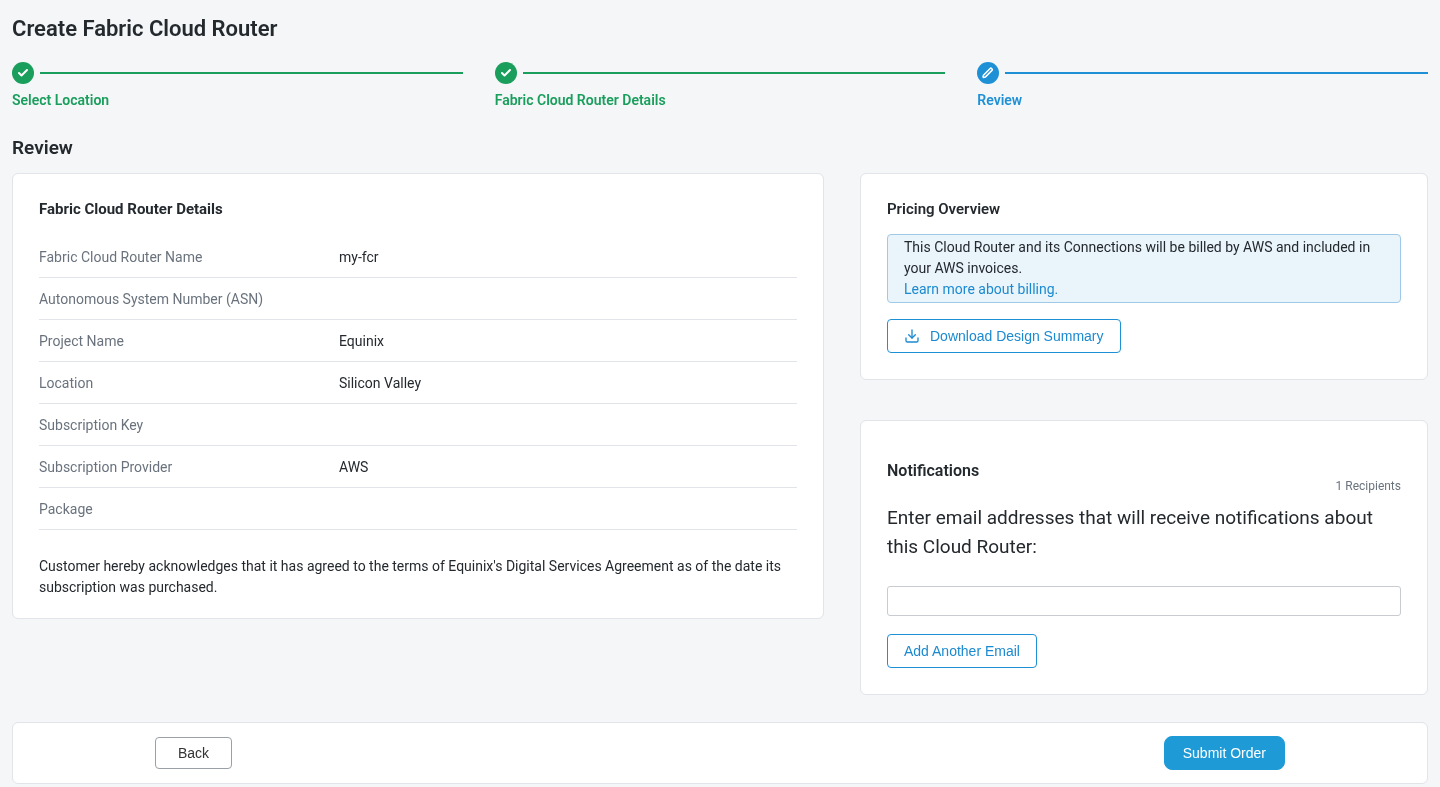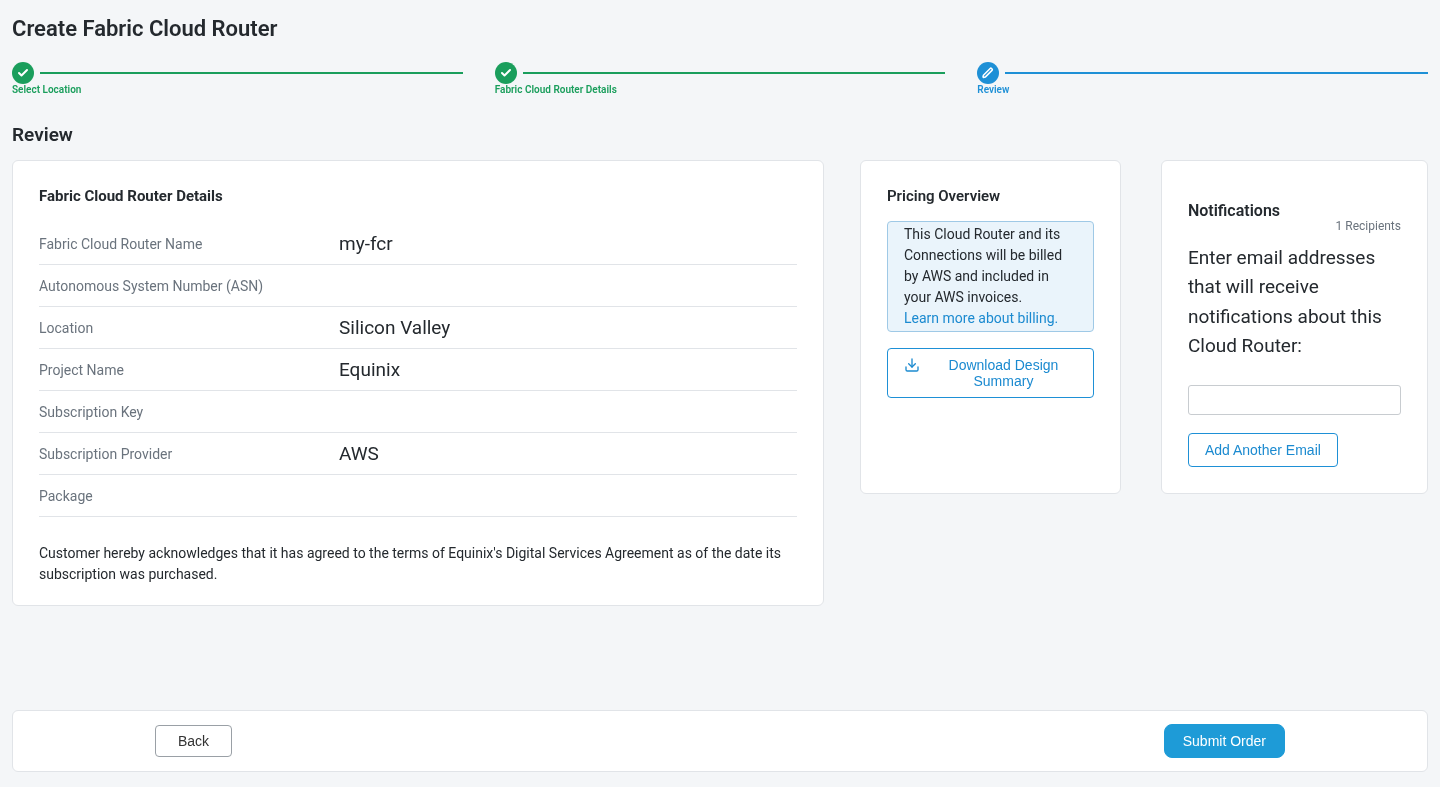--- a/index.html
+++ b/index.html
@@ -60,39 +60,40 @@
   .step-line{
     flex:1;
     height:2px;
     margin-left:6px;
   }
   .step.done .step-circle{background:var(--green);}
   .step.done .step-line{background:var(--green);}
   .step.current .step-circle{background:var(--blue);}
   .step.current .step-line{background:var(--blue);}
   .step-label{
+    margin-top:8px;
     font-weight:600;
-    font-size:10px;
+    font-size:14px;
   }
   .step.done .step-label{color:var(--green);}
   .step.current .step-label{color:var(--blue);}
   
   h2.section-title{
     font-size:19px;
     font-weight:600;
     margin:0 0 14px 0;
   }
   
   .cols{
     display:flex;
     gap:36px;
     align-items:flex-start;
   }
   .left-col{flex:0 0 812px;}
-  .right-col{flex:1;display:flex;flex-direction:row;gap:40px;}
+  .right-col{flex:1;display:flex;flex-direction:column;gap:40px;}
   .card{
     background:var(--card);
     border:1px solid var(--border);
     border-radius:6px;
   }
   
   .details-card{padding:26px 26px 20px 26px;}
   .details-card h3{
     font-size:15px;font-weight:700;margin:0 0 18px 0;
   }
@@ -103,21 +104,21 @@
     border-bottom:1px solid var(--border);
   }
   .kv-row:last-of-type{border-bottom:none;}
   .kv-key{
     width:300px;
     color:var(--muted);
     font-size:14px;
   }
   .kv-val{
     flex:1;
-    font-size:19px;
+    font-size:14px;
     color:var(--text);
   }
   .ack{
     margin-top:26px;
     line-height:1.5;
     color:var(--text);
   }
   
   .pricing-card{padding:26px;}
   .pricing-card h3{font-size:15px;font-weight:600;margin:0 0 16px 0;}
@@ -155,21 +156,21 @@
     height:30px;
     border:1px solid #c8ccd0;
     border-radius:3px;
     padding:0 8px;
     font-size:14px;
     margin-bottom:18px;
   }
   
   .footer{
     position:absolute;
-    left:12px;right:12px;bottom:15px;
+    left:12px;right:12px;bottom:3px;
     height:62px;
     background:var(--card);
     border:1px solid var(--border);
     border-radius:6px;
     display:flex;
     align-items:center;
     justify-content:space-between;
     padding:0 142px;
   }
   .btn-back{
@@ -245,26 +246,26 @@
 
         <div class="kv-row">
           <div class="kv-key">Fabric Cloud Router Name</div>
           <div class="kv-val">my-fcr</div>
         </div>
         <div class="kv-row">
           <div class="kv-key">Autonomous System Number (ASN)</div>
           <div class="kv-val"></div>
         </div>
         <div class="kv-row">
+          <div class="kv-key">Project Name</div>
+          <div class="kv-val">Equinix</div>
+        </div>
+        <div class="kv-row">
           <div class="kv-key">Location</div>
           <div class="kv-val">Silicon Valley</div>
-        </div>
-        <div class="kv-row">
-          <div class="kv-key">Project Name</div>
-          <div class="kv-val">Equinix</div>
         </div>
         <div class="kv-row">
           <div class="kv-key">Subscription Key</div>
           <div class="kv-val"></div>
         </div>
         <div class="kv-row">
           <div class="kv-key">Subscription Provider</div>
           <div class="kv-val">AWS</div>
         </div>
         <div class="kv-row">

